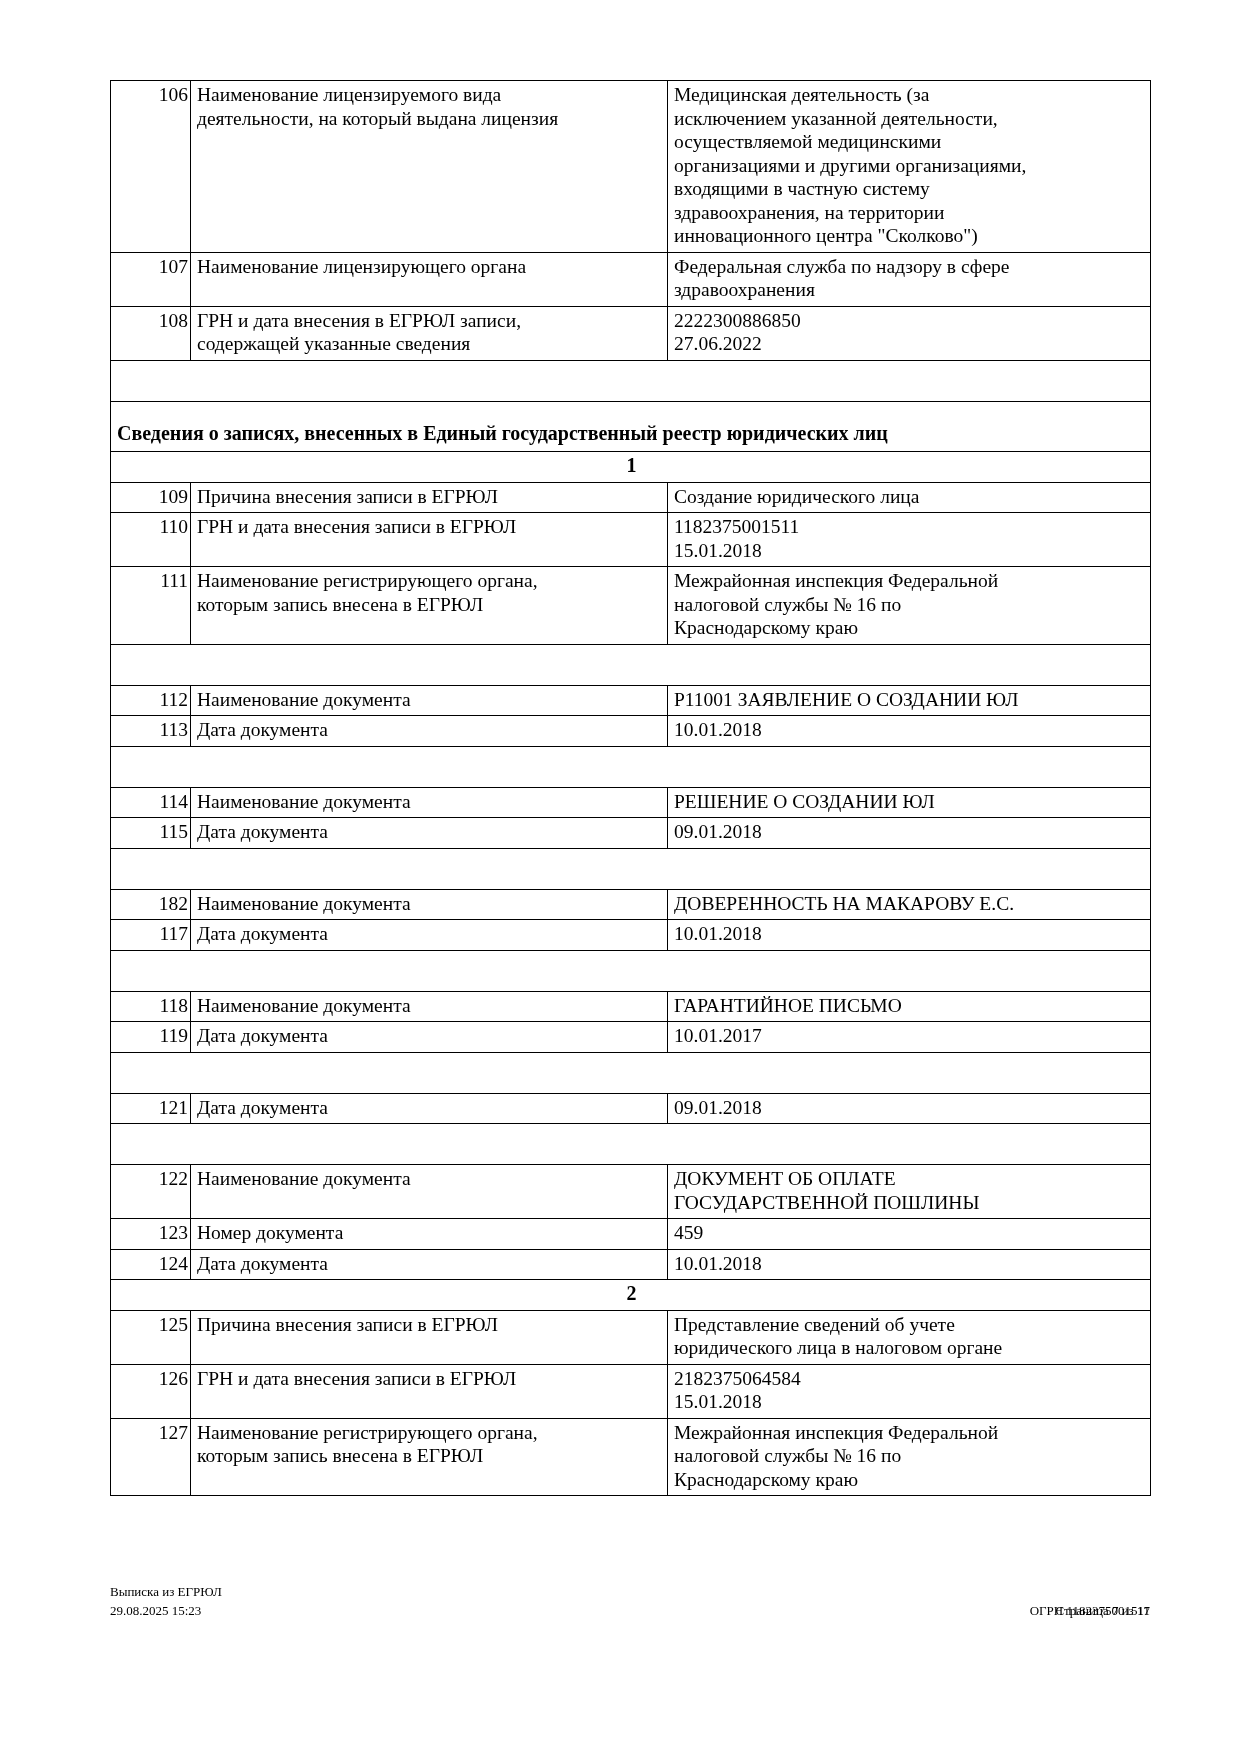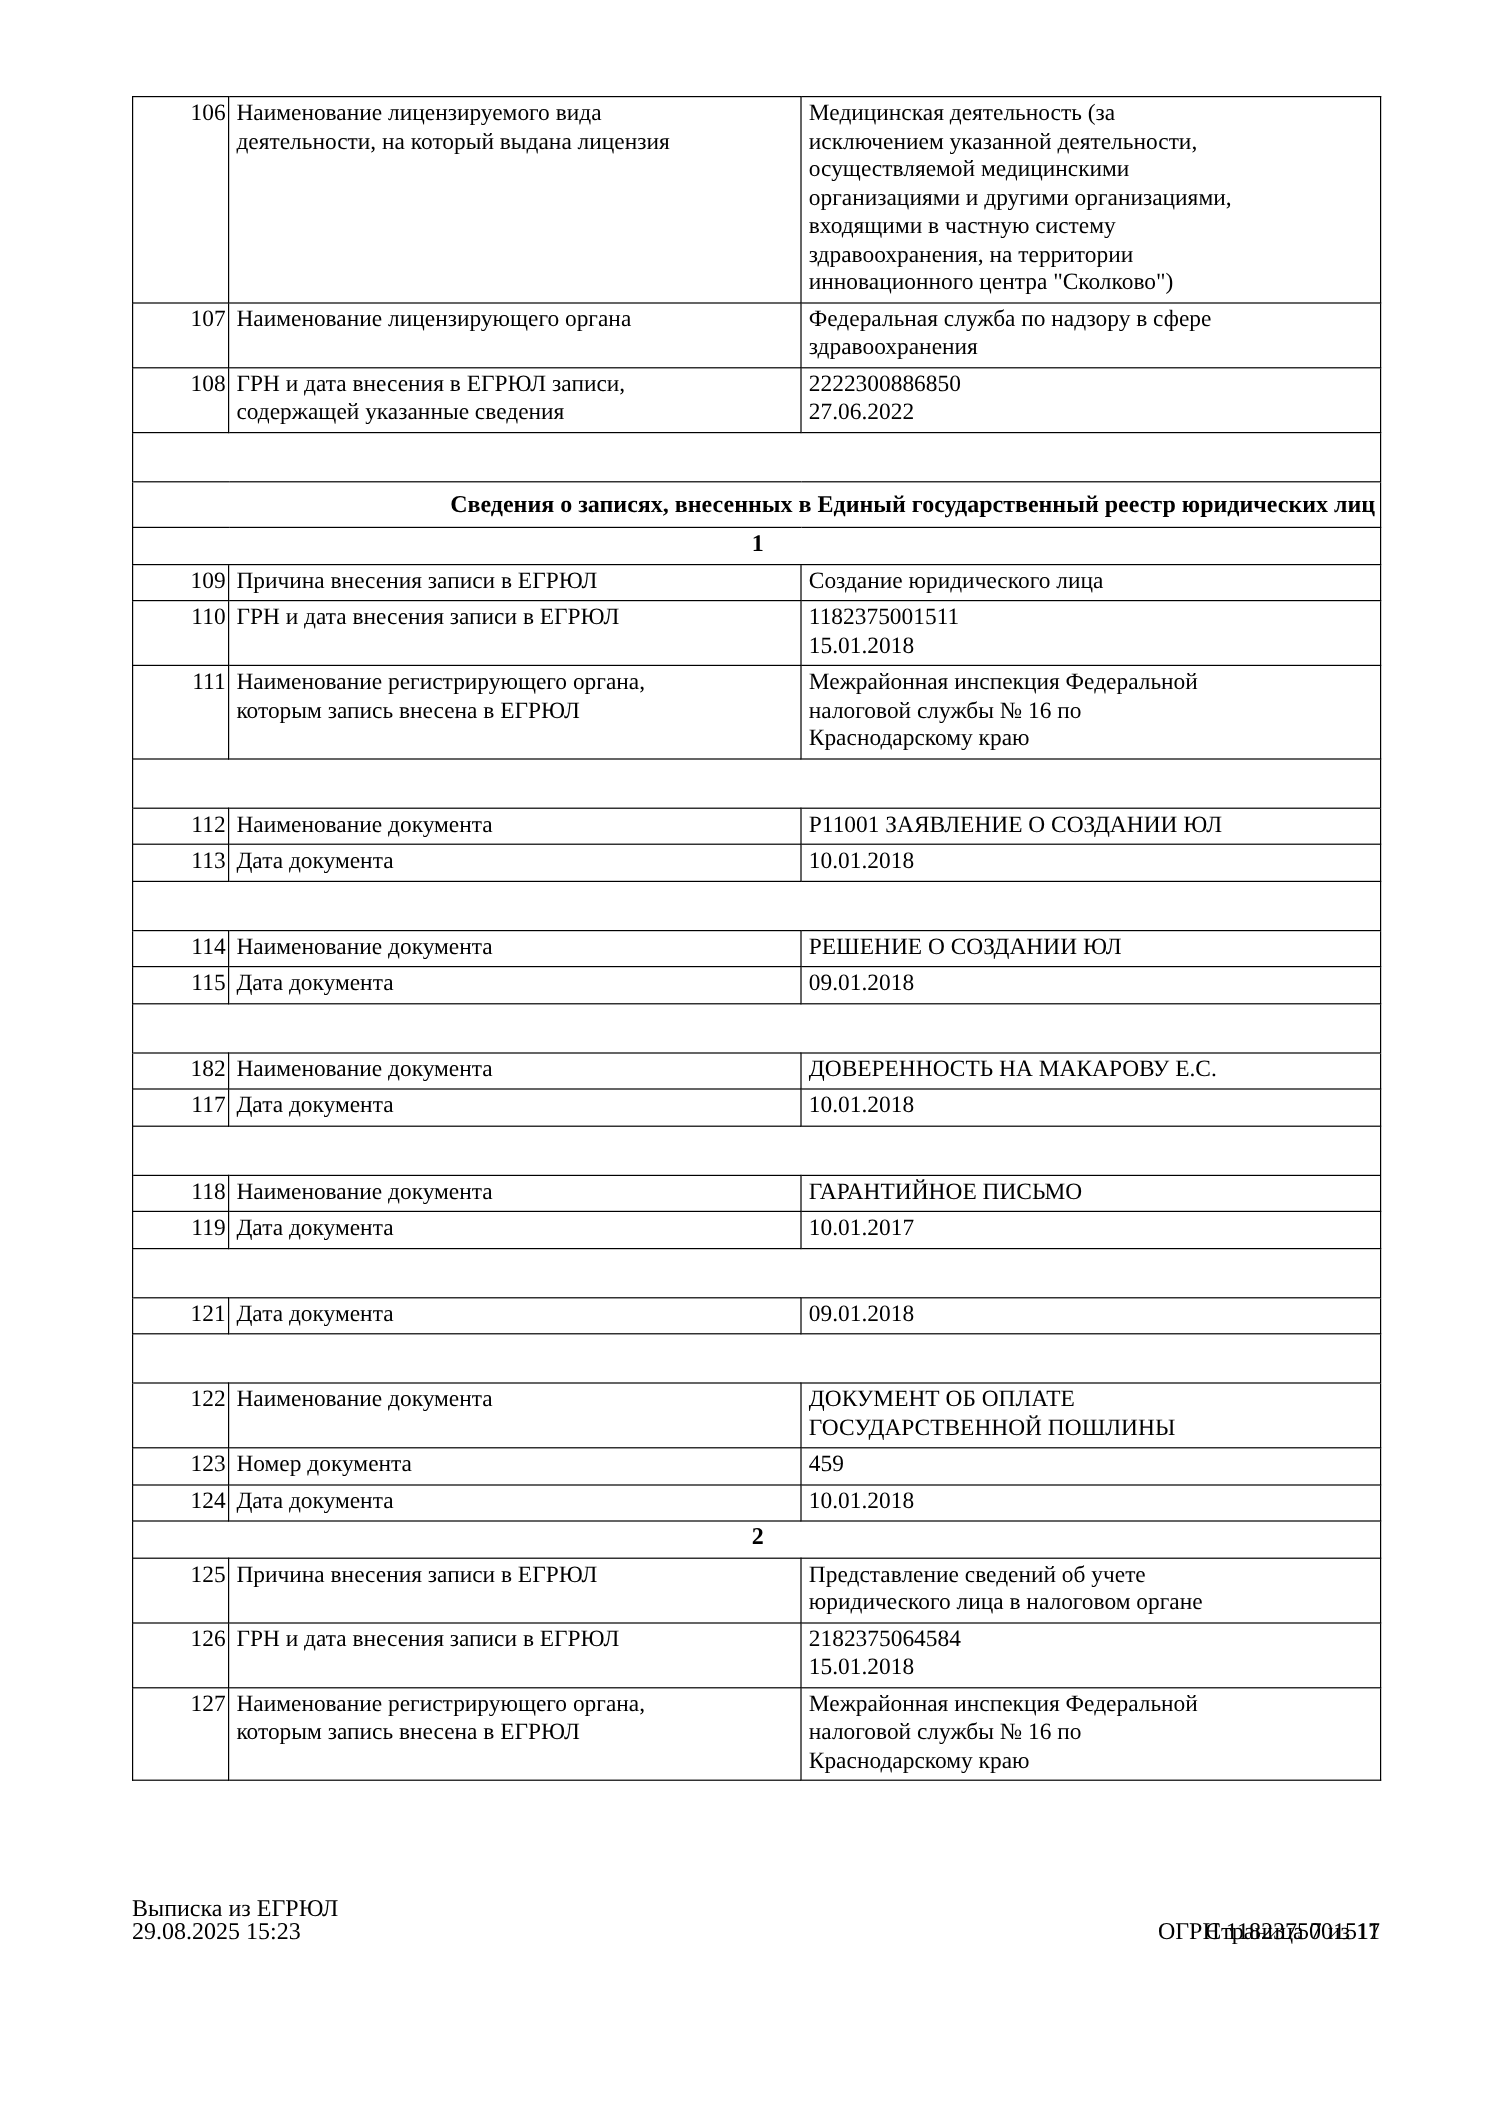--- a/index.html
+++ b/index.html
@@ -48,43 +48,43 @@
     padding-right: 2px;
   }
   table.egrul tr.spacer td {
     border-top: none;
     border-bottom: none;
     height: 40px;
     padding: 0;
   }
   table.egrul tr.section td {
     font-weight: bold;
-    text-align: right;
+    text-align: left;
     font-size: 20px;
-    padding-top: 8px;
+    padding-top: 20px;
     padding-bottom: 6px;
   }
   table.egrul tr.group td {
     font-weight: bold;
     text-align: center;
     font-size: 20px;
     padding-top: 2px;
     padding-bottom: 4px;
   }
   table.egrul tr.subheader td.text {
     padding-top: 3px;
     padding-bottom: 5px;
   }
   .footer {
     position: absolute;
     left: 110px;
     top: 1572px;
     width: 1040px;
     height: 48px;
-    font-size: 20px;
+    font-size: 13px;
     line-height: 19px;
   }
   .footer .left-block {
     position: absolute;
     left: 0; bottom: 0;
     text-align: left;
   }
   .footer .center-block {
     position: absolute;
     left: 0; right: 0; bottom: 0;

